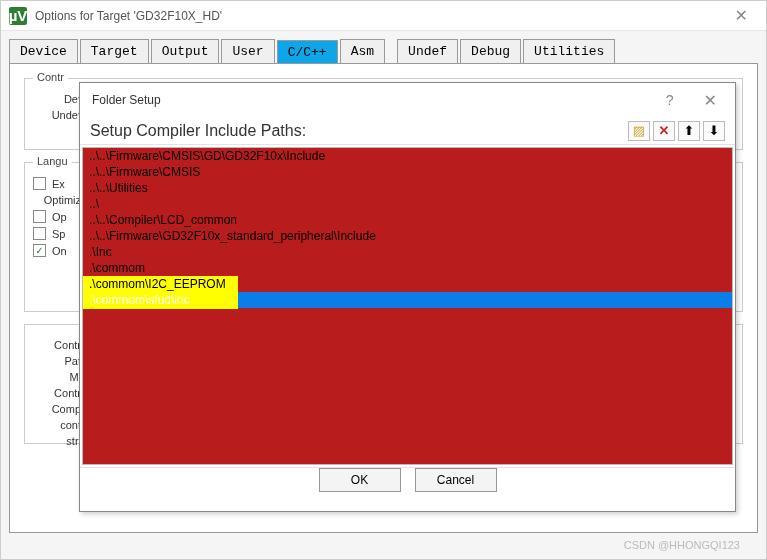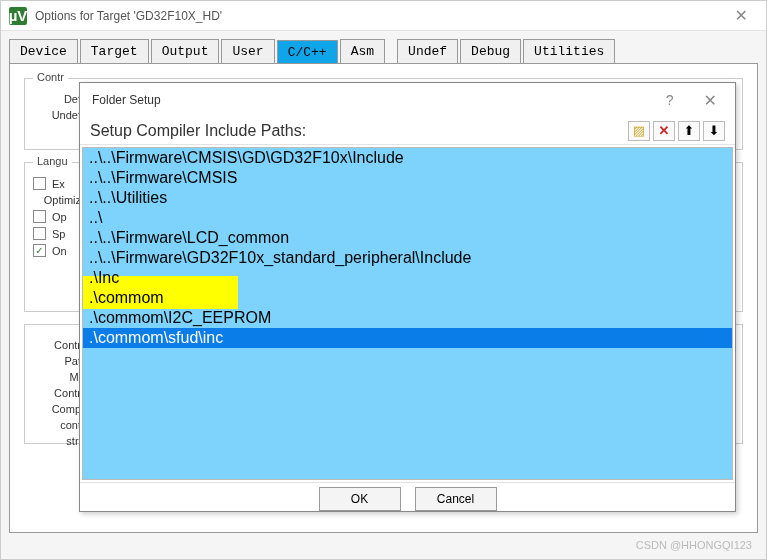--- a/index.html
+++ b/index.html
@@ -87,40 +87,40 @@
 .toolbar-btn {
   width: 22px; height: 20px; border: 1px solid #bbb;
   margin-left: 3px; display: flex; align-items: center; justify-content: center;
   background: #fafafa; cursor: pointer; font-size: 13px; line-height: 1;
 }
 .tb-new { color: #caa52a; }
 .tb-del { color: #c62828; font-weight: bold; }
 .list-area {
   flex: 1; overflow: hidden;
   border: 1px solid #bbb; margin: 2px;
-  background: #7dd3fc; position: relative;
-  font-size: 16px;
+  background: #b91c1c; position: relative;
+  font-size: 12px;
 }
 .list-line { padding: 1px 6px; white-space: nowrap; position: relative; }
 .list-line.selected { background: #0a7de8; color: #fff; }
 .highlight-block {
   position: absolute; background: #ffff00;
   z-index: 1;
 }
 .list-text { position: relative; z-index: 2; }
 .buttons-row {
-  height: 29px; display: flex; align-items: flex-end; justify-content: center;
+  height: 44px; display: flex; align-items: flex-start; justify-content: center;
   border-top: 1px solid #e3e3e3; gap: 14px;
 }
 .dlg-btn {
   width: 82px; height: 24px; border: 1px solid #999;
   background: #f4f4f4; cursor: pointer; font-size: 12px;
 }
 .watermark {
-  position: absolute; right: 14px; bottom: 8px;
+  position: absolute; right: 26px; bottom: 8px;
   color: #bbb; font-size: 11px; z-index: 50;
 }
 .dropdown-arrow { width: 20px; height: 20px; border: 1px solid #999; background: #f4f4f4; text-align: center; font-size: 10px; line-height: 18px; }
 </style>
 </head>
 <body>
 
 <div class="main-window">
   <div class="titlebar">
     <div class="app-icon">µV</div>
@@ -215,21 +215,21 @@
       <span class="toolbar-btn tb-del">✕</span>
       <span class="toolbar-btn">⬆</span>
       <span class="toolbar-btn">⬇</span>
     </div>
     <div class="list-area">
       <div class="highlight-block" style="left:0; top:128px; width:155px; height:33px;"></div>
       <div class="list-line"><span class="list-text">..\..\Firmware\CMSIS\GD\GD32F10x\Include</span></div>
       <div class="list-line"><span class="list-text">..\..\Firmware\CMSIS</span></div>
       <div class="list-line"><span class="list-text">..\..\Utilities</span></div>
       <div class="list-line"><span class="list-text">..\</span></div>
-      <div class="list-line"><span class="list-text">..\..\Firmware\LCD_common</span></div>
+      <div class="list-line"><span class="list-text">..\..\Compiler\LCD_common</span></div>
       <div class="list-line"><span class="list-text">..\..\Firmware\GD32F10x_standard_peripheral\Include</span></div>
       <div class="list-line"><span class="list-text">.\Inc</span></div>
       <div class="list-line"><span class="list-text">.\commom</span></div>
       <div class="list-line"><span class="list-text">.\commom\I2C_EEPROM</span></div>
       <div class="list-line selected"><span class="list-text">.\commom\sfud\inc</span></div>
     </div>
     <div class="buttons-row">
       <button class="dlg-btn">OK</button>
       <button class="dlg-btn">Cancel</button>
     </div>

